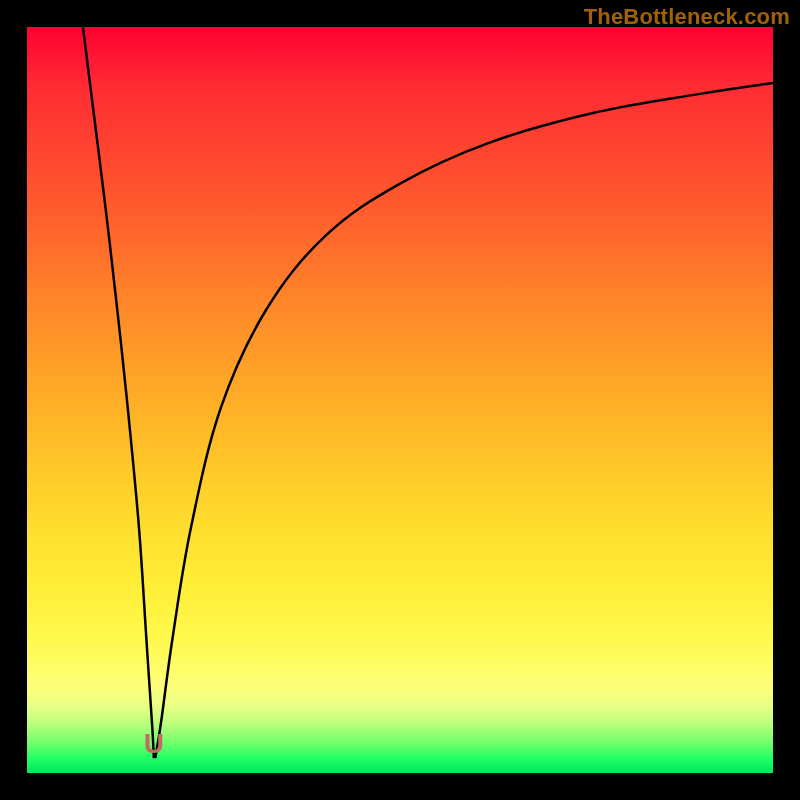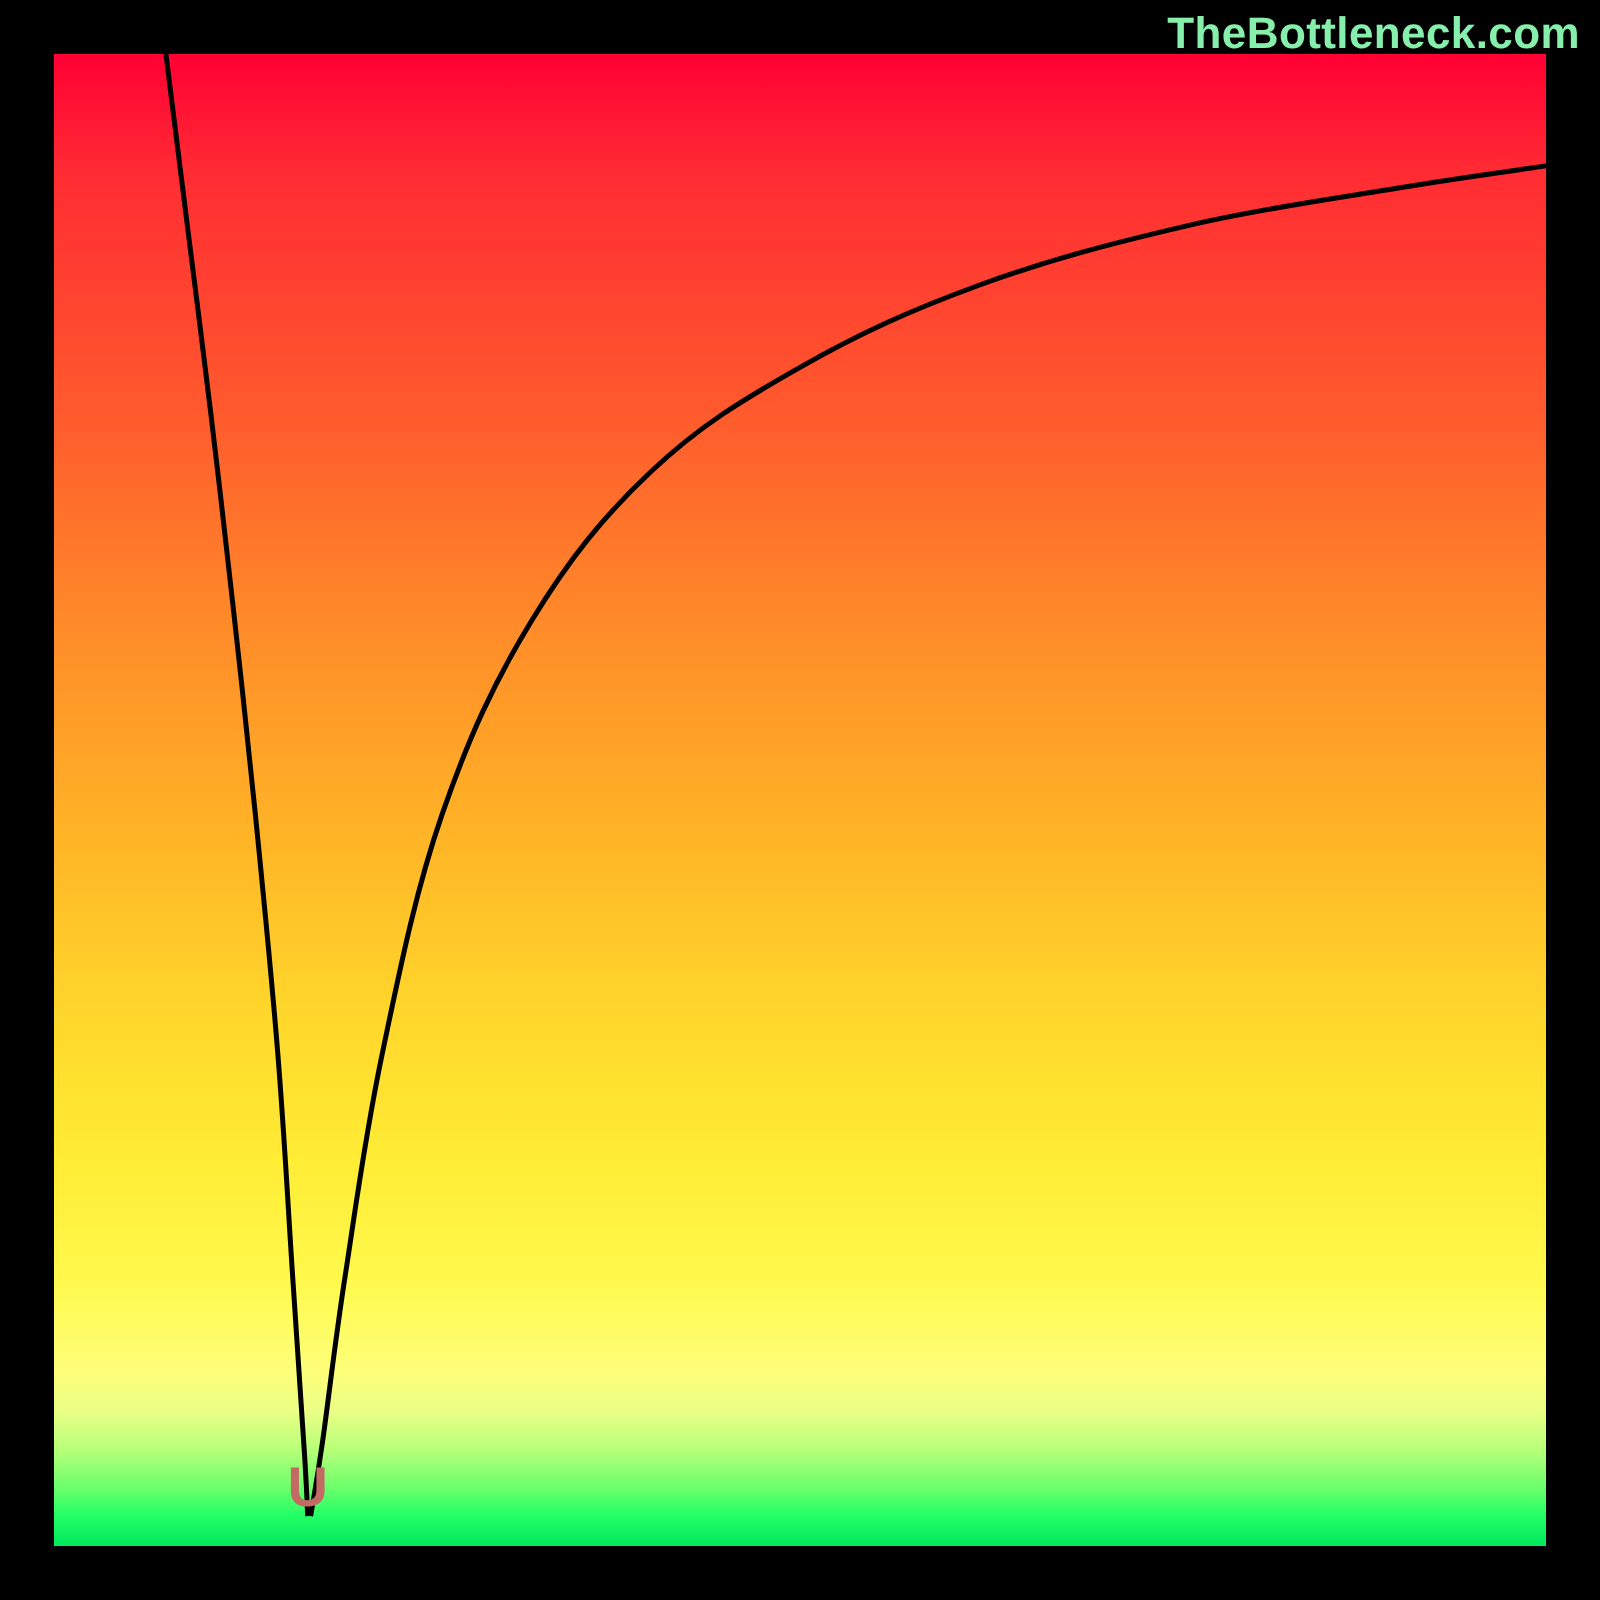--- a/index.html
+++ b/index.html
@@ -39,21 +39,21 @@
       #b8ff7a 93.5%,
       #6fff6b 96%,
       #22ff66 98%,
       #00e85c 100%
     );
   }
   .watermark {
     position: absolute;
     top: 4px;
     right: 10px;
-    color: #86efac;
+    color: #a16207;
     font-size: 22px;
     font-weight: 600;
     letter-spacing: 0.2px;
     user-select: none;
   }
   svg.curve {
     position: absolute;
     left: 0;
     top: 0;
     width: 746px;

